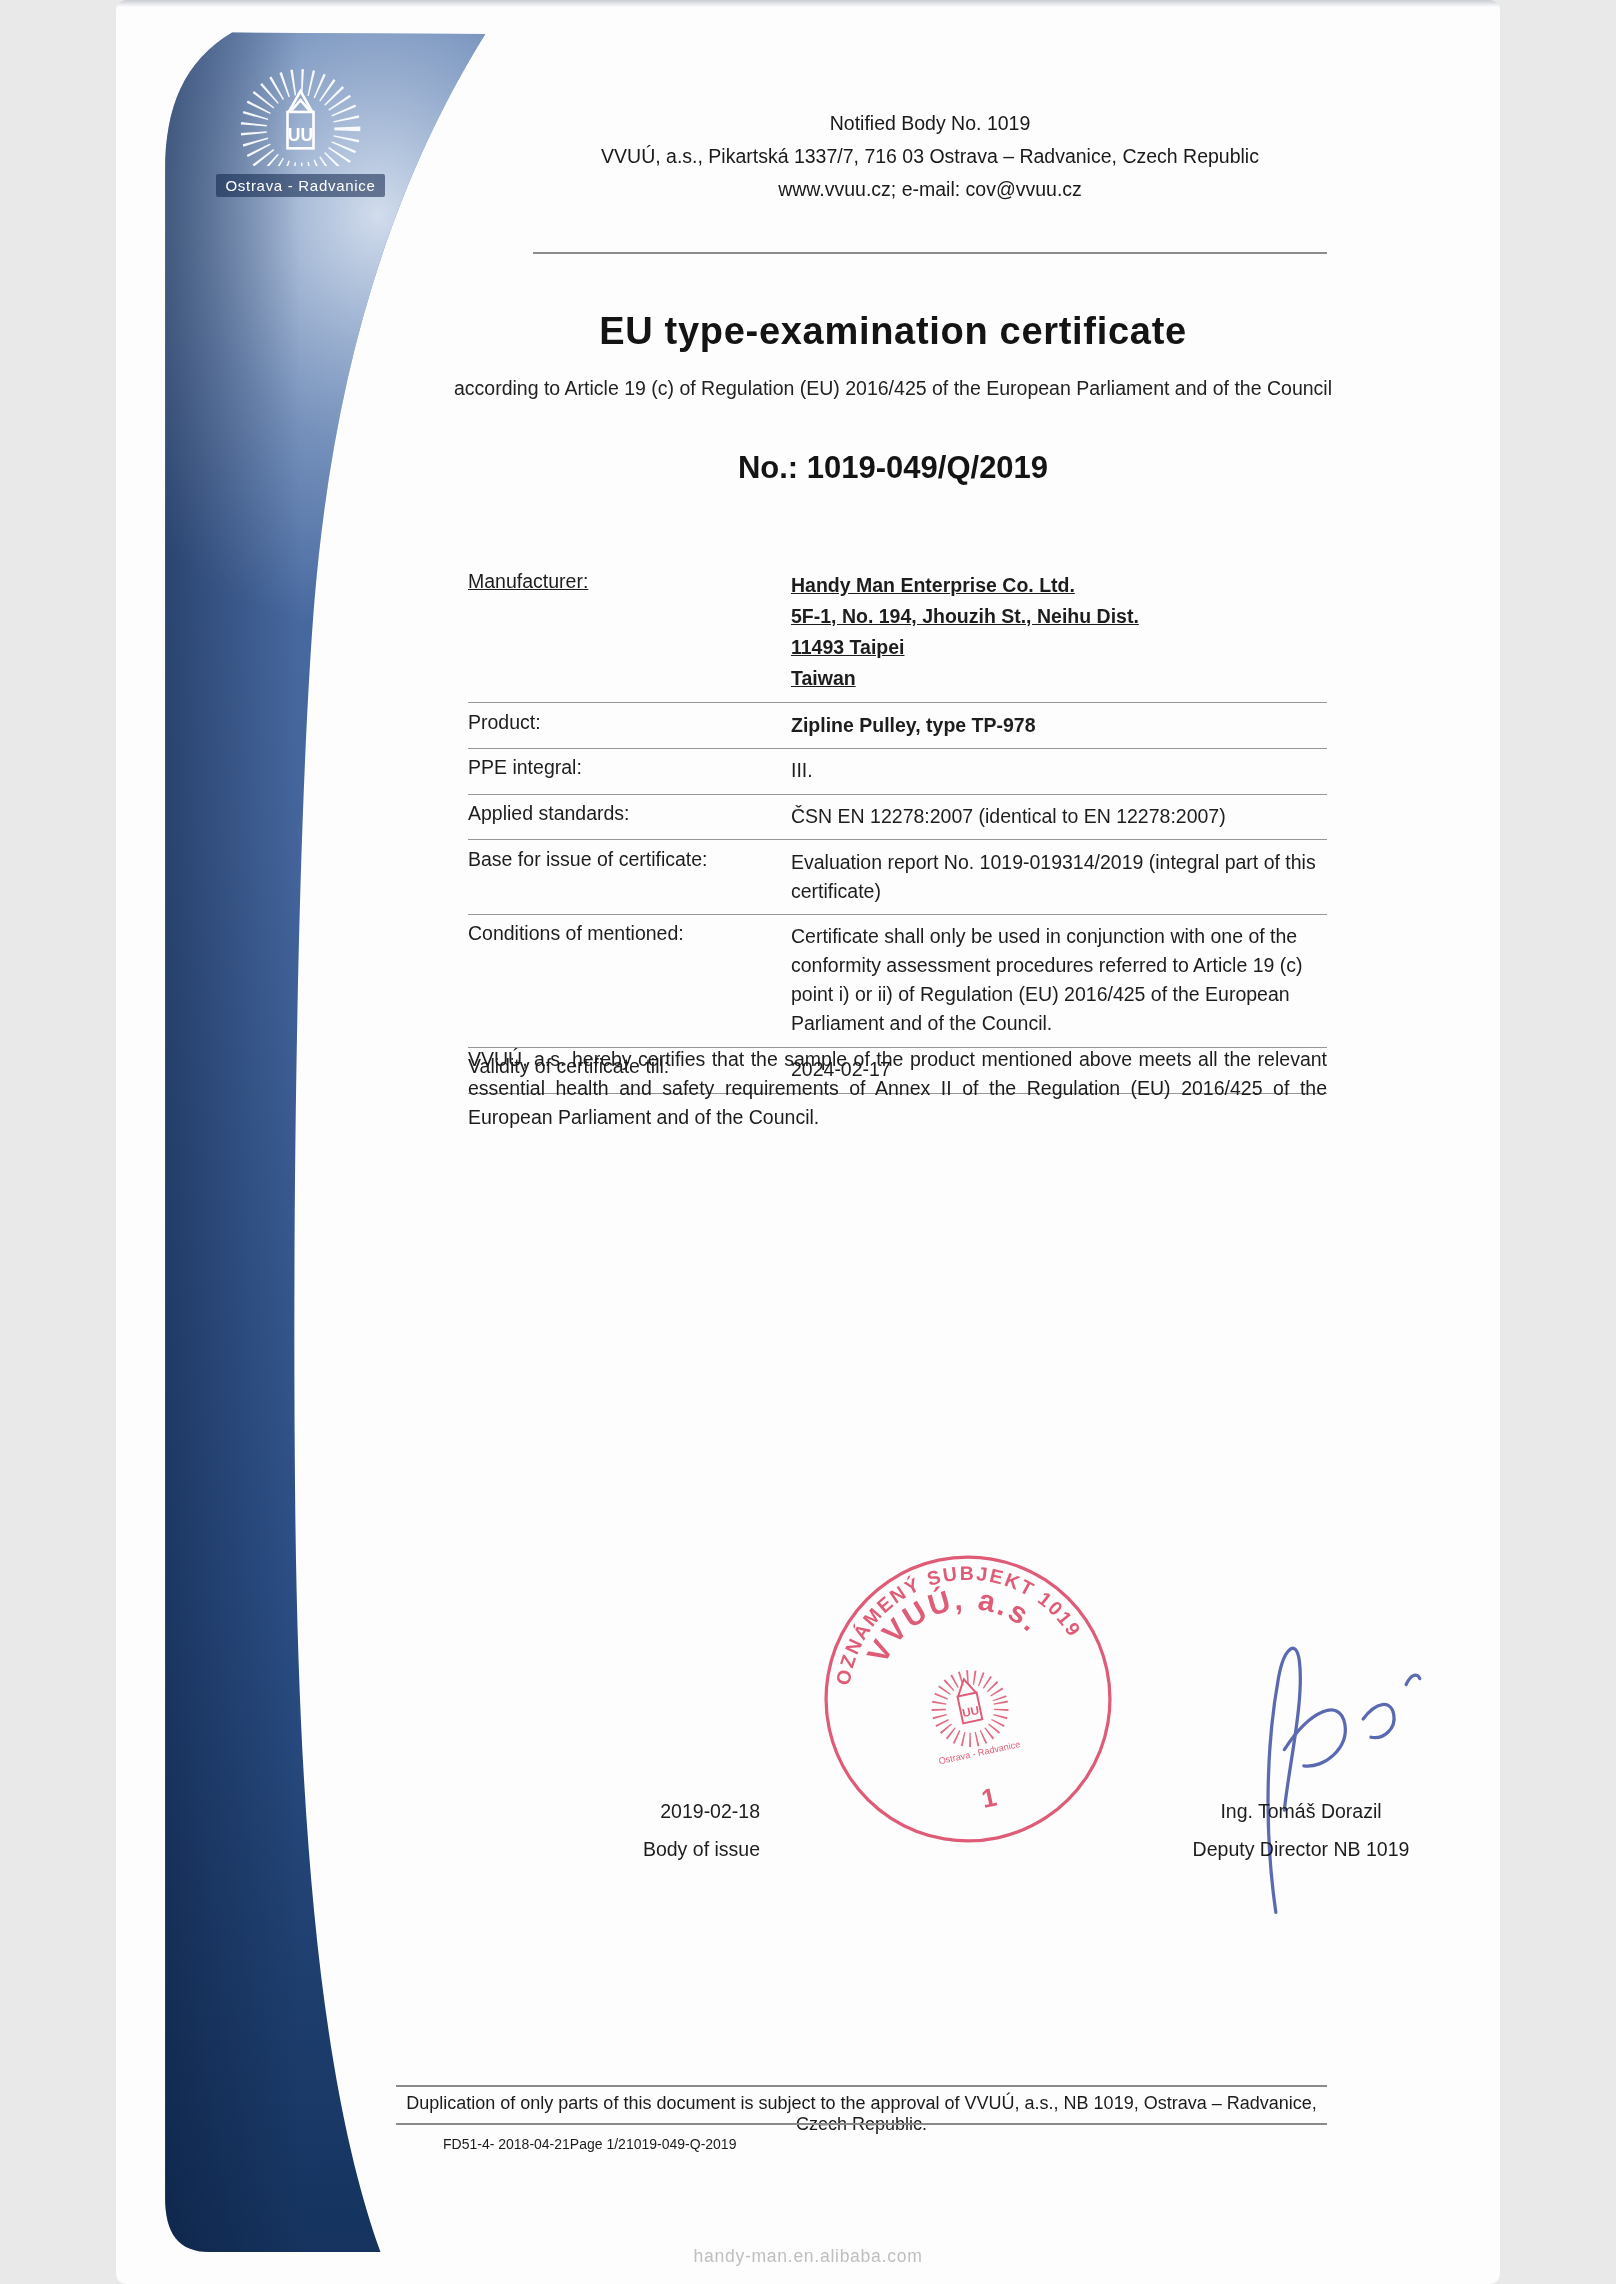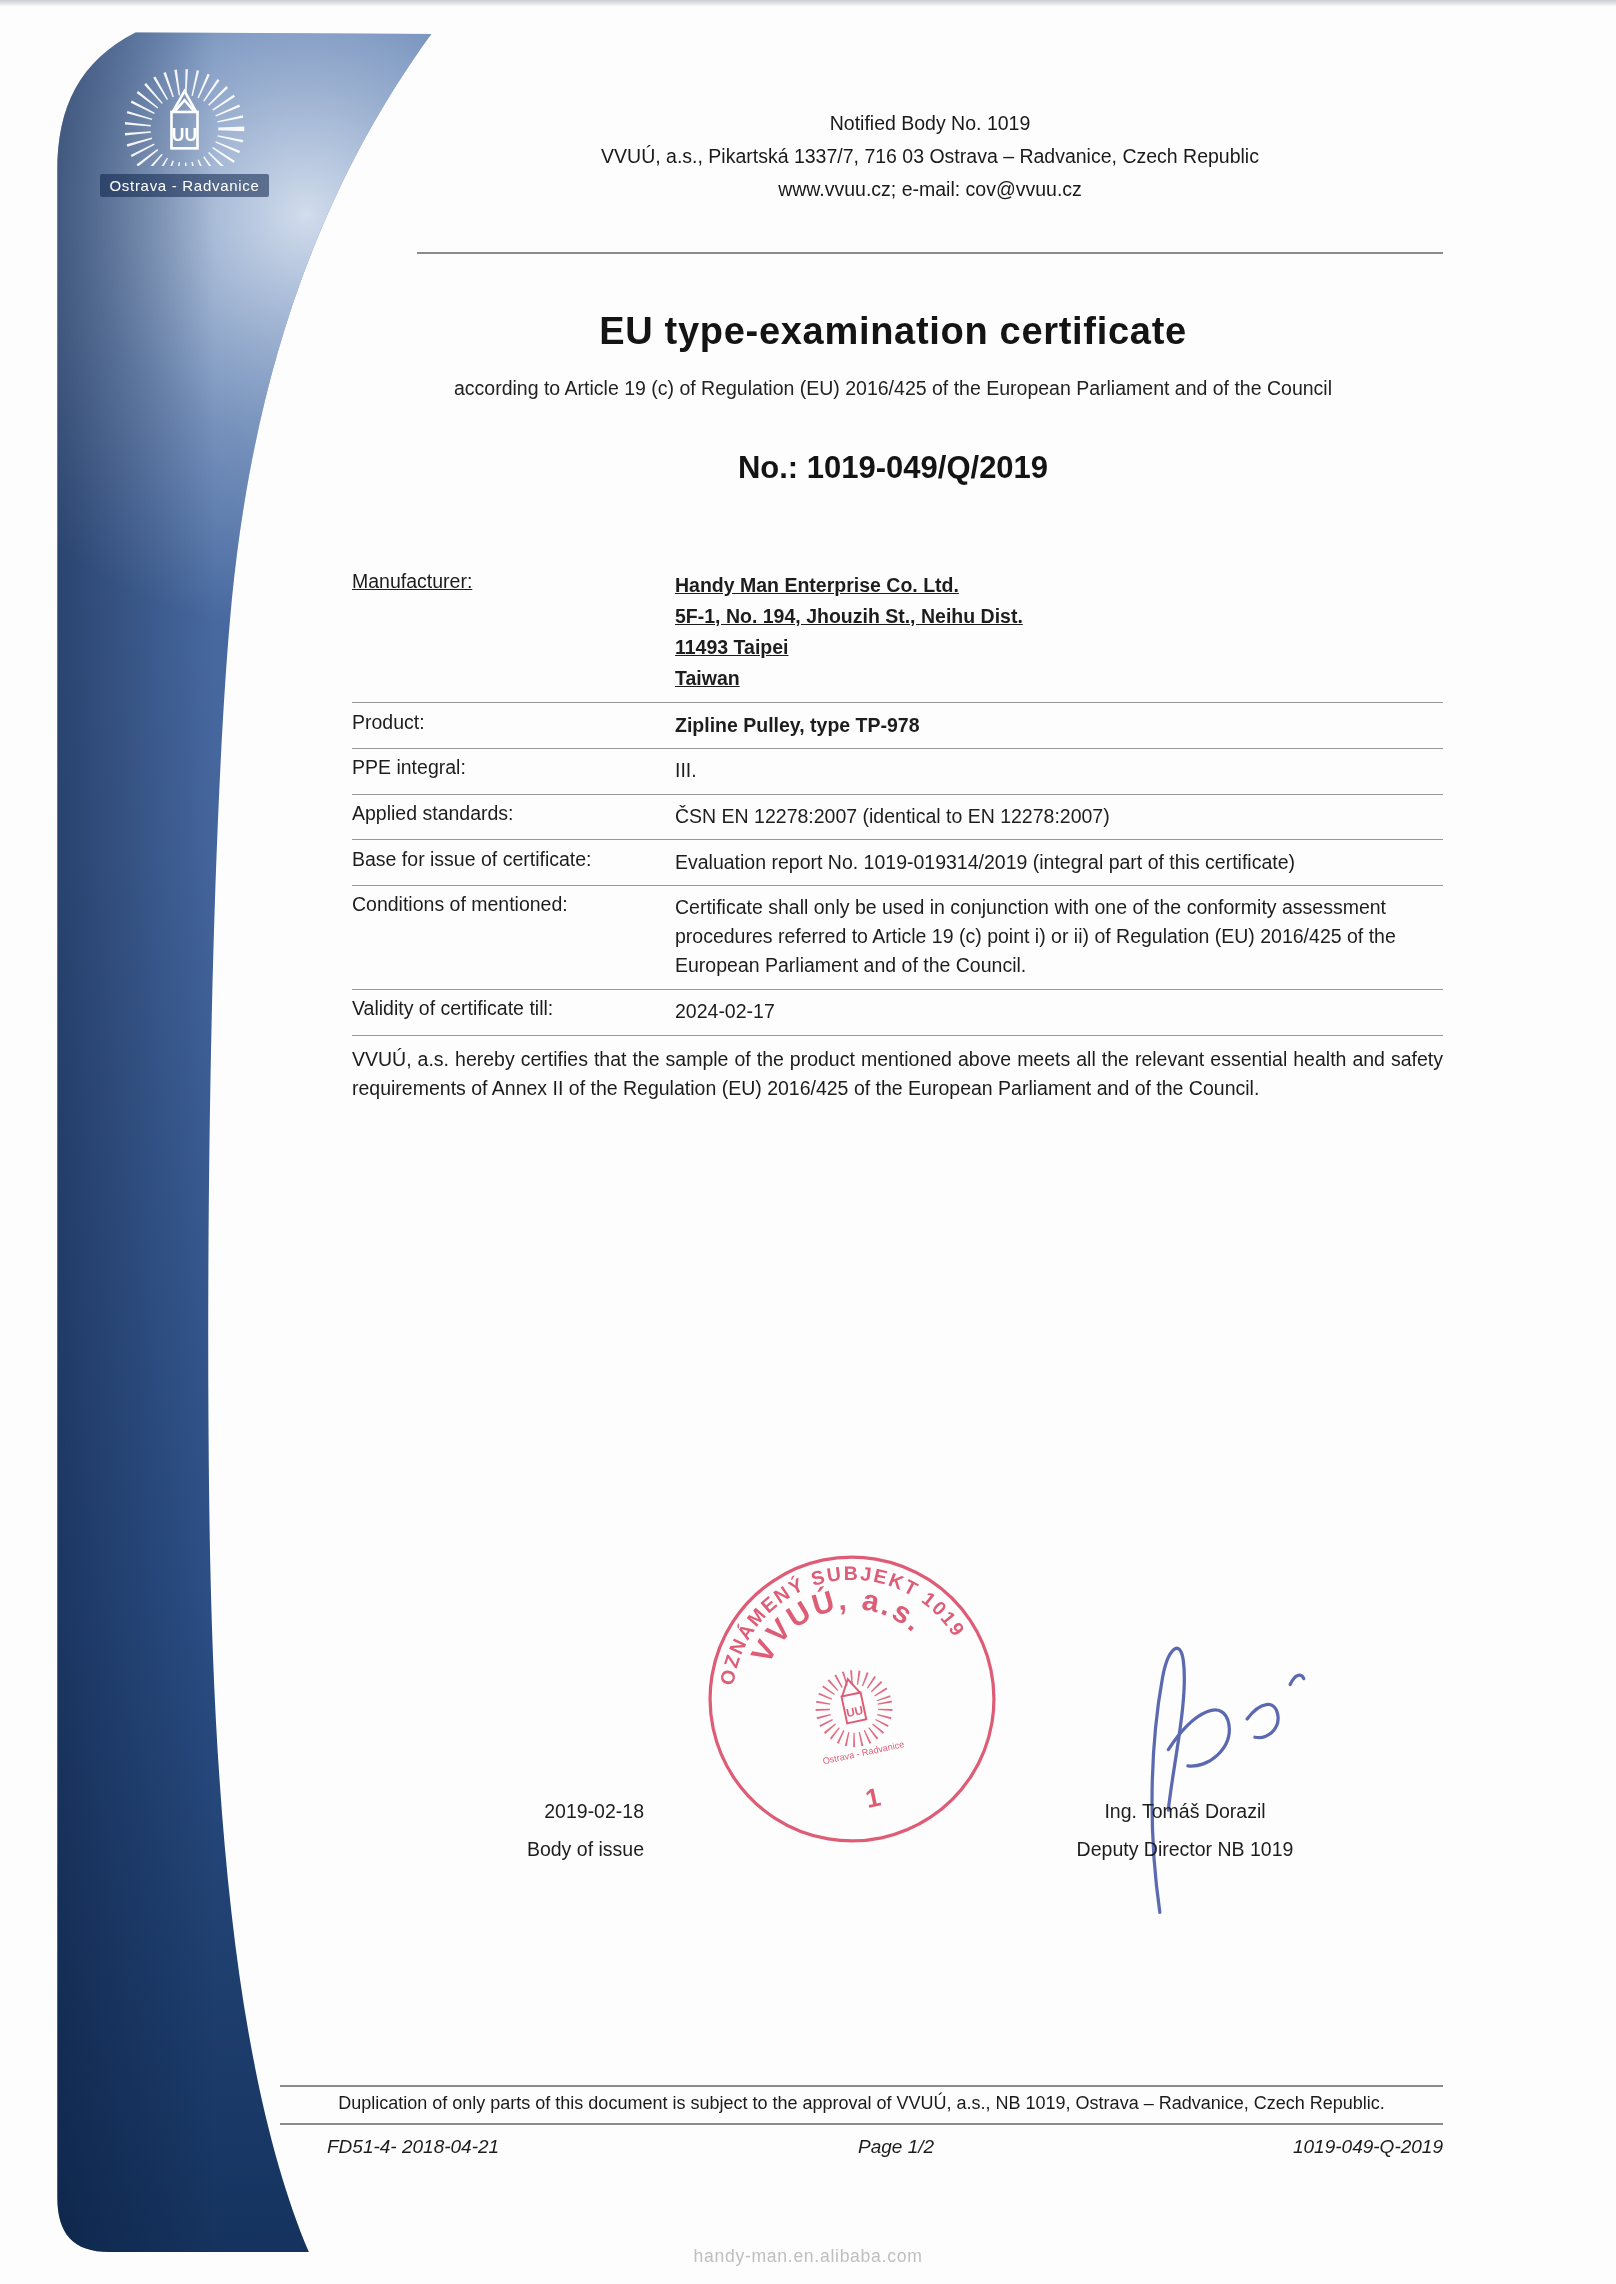--- a/index.html
+++ b/index.html
@@ -1,19 +1,19 @@
 <!DOCTYPE html>
 <html style="font-size:10.4px"><head>
 <meta charset="utf-8">
 <style>
   html,body { margin:0; padding:0; background:#e9e9e9; }
   .page {
-    position:relative; width:1616px; height:2284px; margin:0 auto;
+    position:relative; width:1384px; height:2284px; margin:0 auto;
     background:#fdfdfd; overflow:hidden;
-    font-family:"Liberation Sans", sans-serif; color:#1d1d1d;
+    font-family:"Liberation Sans", sans-serif; color:#1d1d1d;border-radius:10px;
   }
   .abs { position:absolute; }
   .scan-edge { top:0; left:0; right:0; height:6.5px;
     background:linear-gradient(#c9ccd2, rgba(250,250,250,0)); }
 
   
   .swoosh { inset:0; width:100%; height:100%; }
 
   
   .logo { left:77px; top:52px; width:215px; text-align:center; }
@@ -57,21 +57,21 @@
     font-size:19.5px; line-height:38px; }
   .signatory { left:1061px; top:1792px; width:248px; text-align:center;
     font-size:19.5px; line-height:38px; }
 
   
   .dup-rule1 { left:280px; right:173px; top:2085px; }
   .dup-text  { left:280px; right:173px; top:2093px; text-align:center;
     font-size:18px; color:#1b1b1b; }
   .dup-rule2 { left:280px; right:173px; top:2123px; }
   .footrow { left:280px; right:173px; top:2136px; display:flex;
-    justify-content:space-between; font-size:19px; color:#1b1b1b;font-style:italic; }
+    justify-content:flex-start; font-size:14px; color:#1b1b1b; }
   .footrow .lcell { padding-left:47px; }
   .watermark { left:0; right:0; top:2246px; text-align:center;
     font-size:17.6px; color:#bfbfbf; letter-spacing:0.7px; }
 
   svg text { font-family:"Liberation Sans", sans-serif; }
 </style>
 </head>
 <body>
 
 <div class="page">

